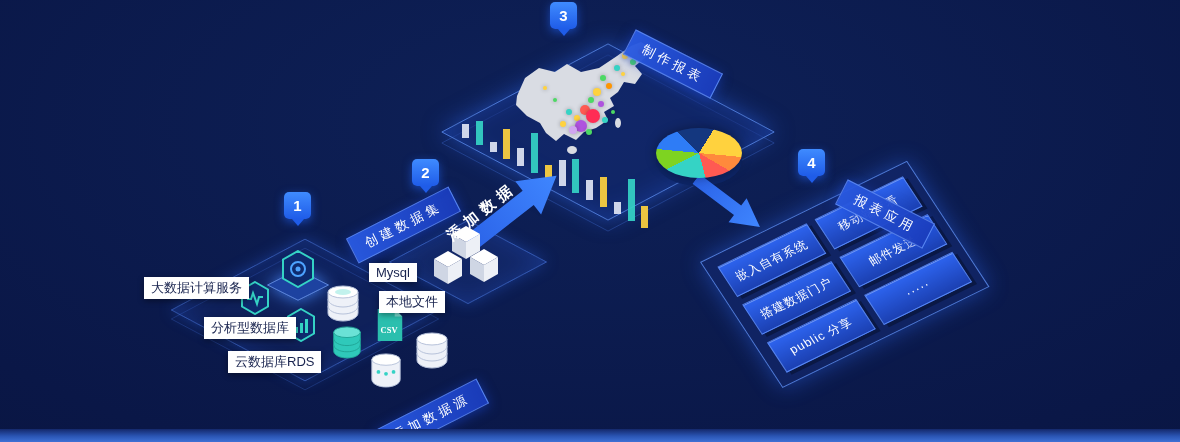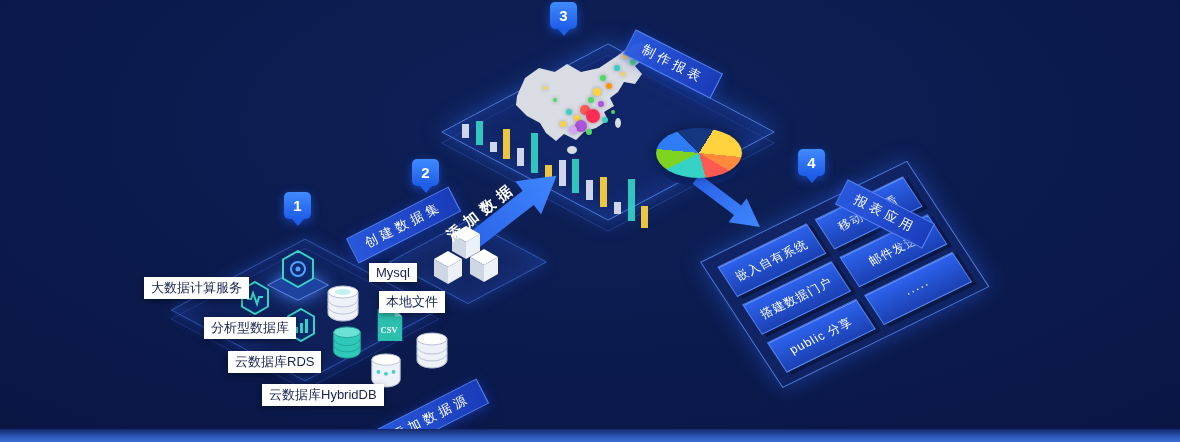--- a/index.html
+++ b/index.html
@@ -270,16 +270,15 @@
       <polygon points="1,8 15,16 15,33 1,25" fill="#cfd6e4"></polygon>
       <polygon points="15,16 29,8 29,25 15,33" fill="#edf0f6"></polygon>
     </svg>
   </div>
 
   <div class="pill" id="pill1">大数据计算服务</div>
   <div class="pill" id="pill2">Mysql</div>
   <div class="pill" id="pill3">分析型数据库</div>
   <div class="pill" id="pill4">本地文件</div>
   <div class="pill" id="pill5">云数据库RDS</div>
-  <div class="pill" id="pill6">云数据库HybridDB</div>
 
   <div class="bottom-strip"></div>
 </div>
 
 </body></html>

